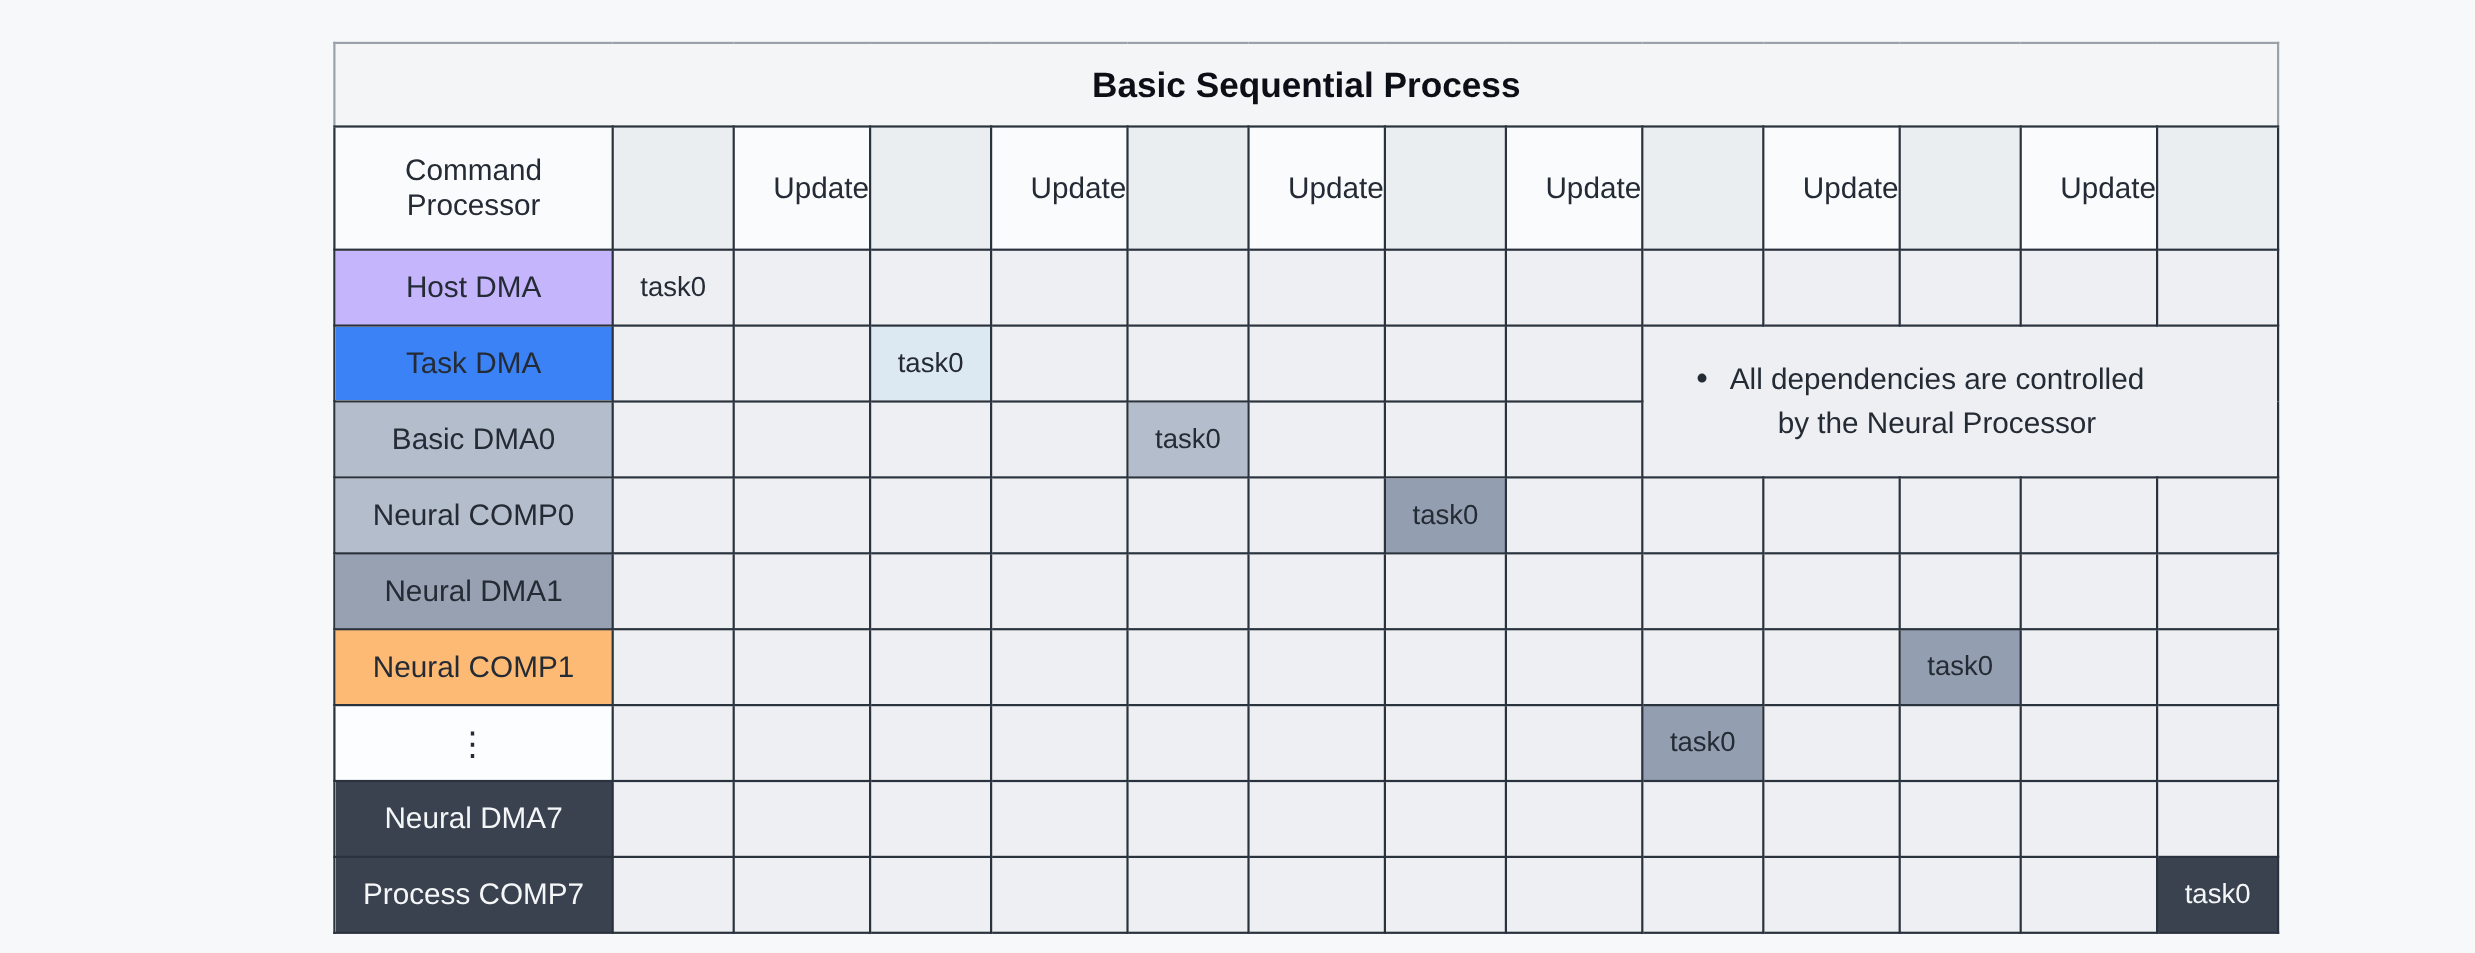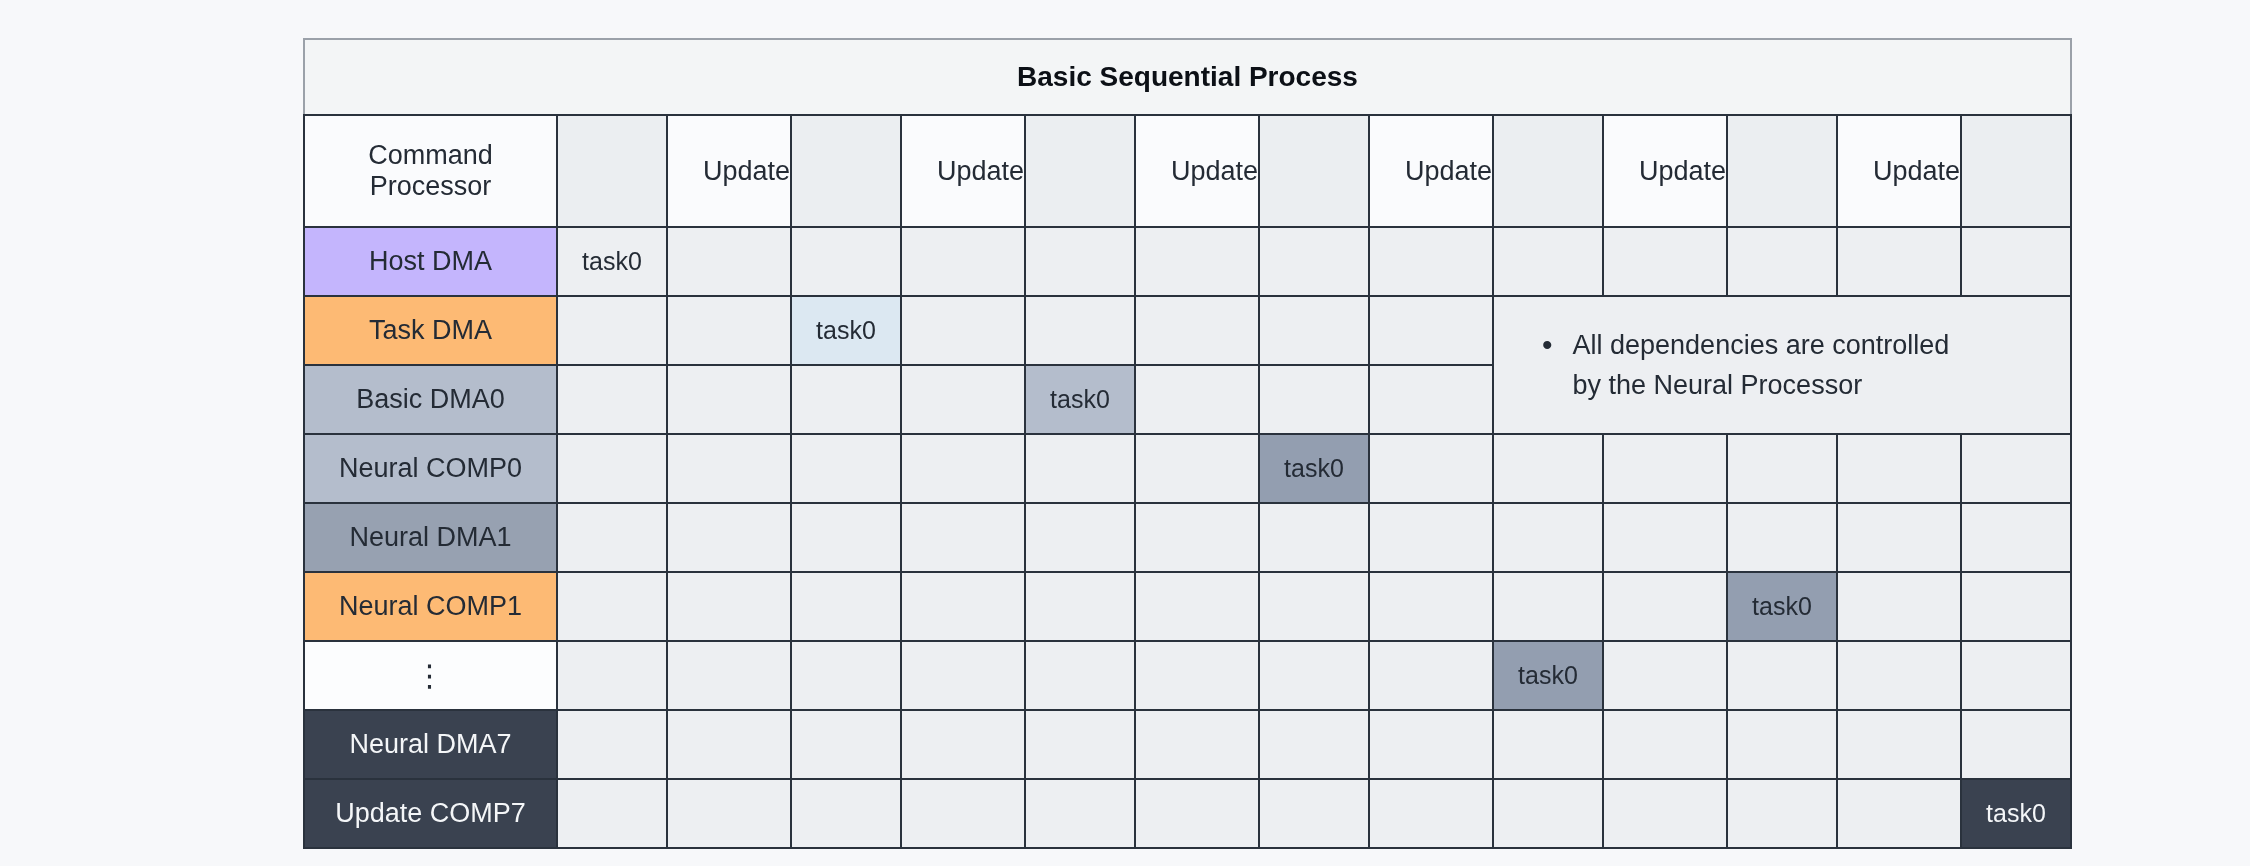--- a/index.html
+++ b/index.html
@@ -18,37 +18,37 @@
     vertical-align:middle;
     color:#242b35;
     font-size:27px;
     padding:0;
     overflow:hidden;
   }
   .title-cell {
     height:74px;
     background:#f3f5f6;
     font-weight:bold;
-    font-size:28px;
+    font-size:32px;
     color:#0c1016;
     border-color:#9ba1a9;
     border-bottom-color:#2a323d;
   }
   .header-row td { height:110px; }
   .cp-cell   { background:#fafbfd; }
   .update-cell { background:#fafbfd;text-align:right; }
   .hgray-cell  { background:#ebeef1; }
   .body-row td { height:67px; }
   .body-cell { background:#edeff2; font-size:25px; }
   .label-cell { font-size:27px; }
   .ellipsis-cell { font-size:30px; letter-spacing:2px; }
   .note-cell { background:#edeff2; text-align:left; }
   .note { display:flex; align-items:flex-start; padding-left:48px; gap:20px; }
   .note .bullet { font-size:30px; line-height:40px; }
-  .note .note-text { font-size:27px; line-height:40px; color:#242b35; }
+  .note .note-text { font-size:27px; line-height:40px; color:#242b35;text-align:center; }
 </style>
 </head>
 <body>
 
 <div class="diagram">
   <table>
     <colgroup>
       <col style="width:253px">
       <col style="width:110px">
         <col style="width:124px">
@@ -95,21 +95,21 @@
           <td class="body-cell"></td>
           <td class="body-cell"></td>
           <td class="body-cell"></td>
           <td class="body-cell"></td>
           <td class="body-cell"></td>
           <td class="body-cell"></td>
           <td class="body-cell"></td>
           <td class="body-cell"></td>
         </tr>
         <tr class="body-row">
-          <td class="label-cell" style="background: #fdba74; color: rgb(36, 43, 53);">Task DMA</td>
+          <td class="label-cell" style="background: #3b82f6; color: rgb(36, 43, 53);">Task DMA</td>
           <td class="body-cell"></td>
           <td class="body-cell"></td>
           <td class="body-cell" style="background: rgb(220, 232, 242); color: rgb(36, 43, 53);">task0</td>
           <td class="body-cell"></td>
           <td class="body-cell"></td>
           <td class="body-cell"></td>
           <td class="body-cell"></td>
           <td class="body-cell"></td>
           <td class="note-cell" colspan="5" rowspan="2">
             <div class="note">
@@ -206,21 +206,21 @@
           <td class="body-cell"></td>
           <td class="body-cell"></td>
           <td class="body-cell"></td>
           <td class="body-cell"></td>
           <td class="body-cell"></td>
           <td class="body-cell"></td>
           <td class="body-cell"></td>
           <td class="body-cell"></td>
         </tr>
         <tr class="body-row">
-          <td class="label-cell" style="background: rgb(58, 66, 80); color: rgb(244, 246, 248);">Update COMP7</td>
+          <td class="label-cell" style="background: rgb(58, 66, 80); color: rgb(244, 246, 248);">Process COMP7</td>
           <td class="body-cell"></td>
           <td class="body-cell"></td>
           <td class="body-cell"></td>
           <td class="body-cell"></td>
           <td class="body-cell"></td>
           <td class="body-cell"></td>
           <td class="body-cell"></td>
           <td class="body-cell"></td>
           <td class="body-cell"></td>
           <td class="body-cell"></td>

